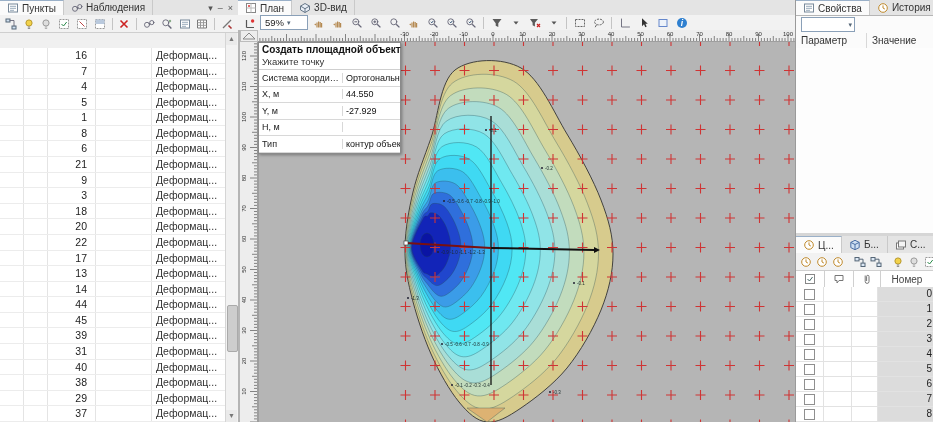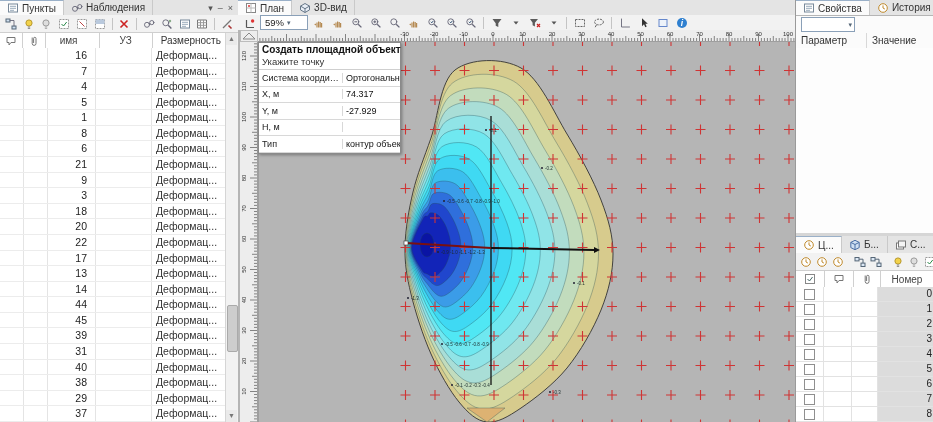--- a/index.html
+++ b/index.html
@@ -169,39 +169,20 @@
           </svg>
         </span>
         <span class="tsep"></span>
         <span class="icon">
           <svg width="12" height="12" viewBox="0 0 12 12">
             <path d="M2 10L10 2" stroke="#777" stroke-width="1.3"></path>
             <path d="M7.5 7.5l3 3" stroke="#a33" stroke-width="1.6"></path>
           </svg>
         </span>
       </div>
-    <div id="left-header">
-      <div class="hdrcell c0">
-          <span class="ticon">
-            <svg width="12" height="12" viewBox="0 0 12 12">
-              <path d="M2 2.5h8v5H6L4 10V7.5H2z" fill="#fff" stroke="#777"></path>
-            </svg>
-          </span>
-        </div>
-      <div class="hdrcell c1">
-          <span class="ticon">
-            <svg width="12" height="12" viewBox="0 0 12 12">
-              <path d="M4.2 2.5v6a1.9 1.9 0 003.8 0v-5a1.2 1.2 0 00-2.4 0V8" fill="none" stroke="#777"></path>
-            </svg>
-          </span>
-        </div>
-      <div class="hdrcell c2">имя</div>
-      <div class="hdrcell c3">УЗ</div>
-      <div class="hdrcell c4">Размерность</div>
-    </div>
     <div id="left-rows">
         <div class="lrow">
           <div class="c0"></div>
       <div class="c1"></div>
       <div class="c2">16</div>
       <div class="c3"></div>
       <div class="c4">Деформац...</div>
         </div>
         <div class="lrow">
           <div class="c0"></div>
@@ -912,21 +893,21 @@
       <div id="dialog">
         <div class="dtitle">Создать площадной объект</div>
         <div class="dhint">Укажите точку</div>
         <div id="dialog-rows">
             <div class="drow">
               <div class="dlab">Система коорди…</div>
                  <div class="dval">Ортогональная</div>
             </div>
             <div class="drow">
               <div class="dlab">X, м</div>
-                 <div class="dval">74.317</div>
+                 <div class="dval">44.550</div>
             </div>
             <div class="drow">
               <div class="dlab">Y, м</div>
                  <div class="dval">-27.929</div>
             </div>
             <div class="drow">
               <div class="dlab">Н, м</div>
                  <div class="dval"></div>
             </div>
             <div class="drow">

